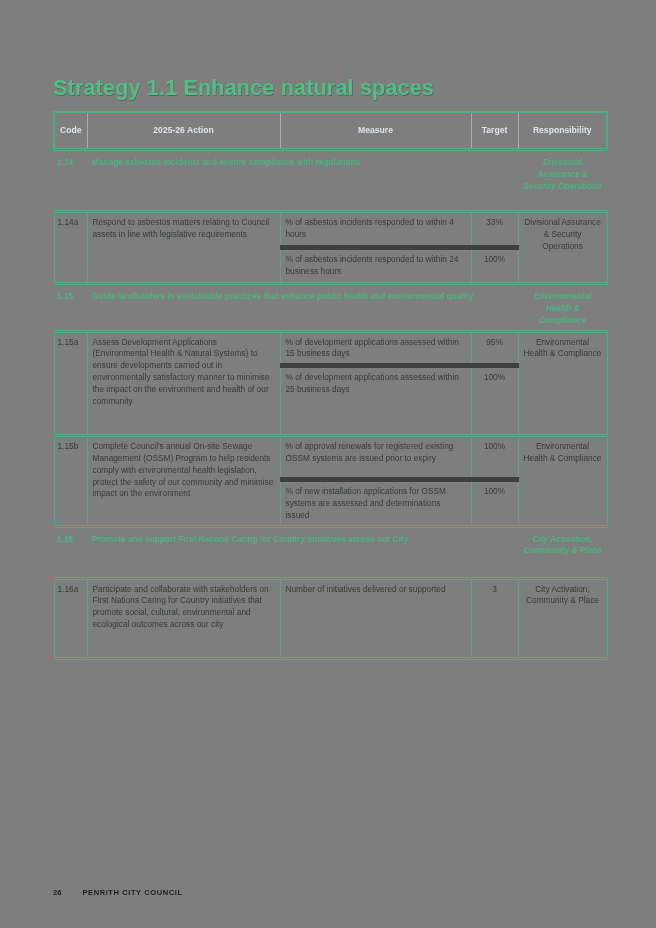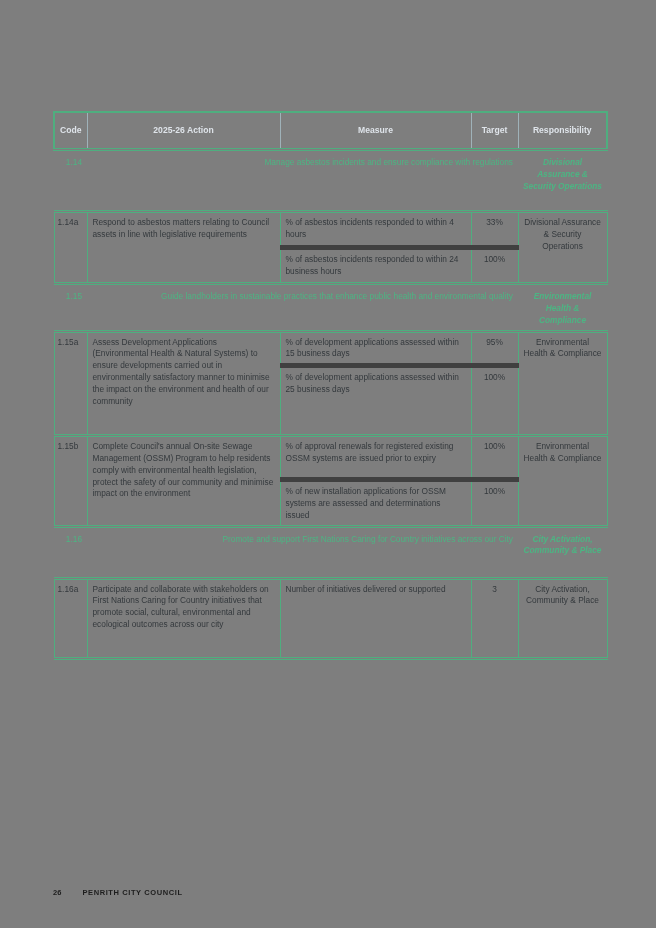--- a/index.html
+++ b/index.html
@@ -50,23 +50,22 @@
     padding-top:2px;
   }
   thead th:first-child { border-left:2px solid #4fae7f; }
   thead th:last-child { border-right:2px solid #4fae7f; }
   thead th.h-target { }
 
   tr.section td {
     border-left-style:hidden; border-right-style:hidden;
     border-top:3px double #4fae7f;
     border-bottom:3px double #4fae7f;
-    color:#4cb583; font-weight:normal;
+    color:#4cb583; font-weight:bold;
     padding-top:6px;
-    text-align:right;
   }
   tr.section td.c-resp {
     font-style:italic; text-align:center; font-weight:bold;
   }
   td.c-code { padding-left:3px; }
   tr.section td.c-code { padding-left:3px; }
   td.c-target { text-align:center; }
   td.c-resp { text-align:center; }
   tr.item td { border-bottom:3px double #4fae7f; }
   tr.item td.mid { border-bottom:5px solid #404040; }
@@ -76,21 +75,21 @@
     font-size:7.5px; font-weight:bold; color:#1d1d1d;
     letter-spacing:0.6px;
   }
   .footer .pagenum { margin-right:18px; letter-spacing:0.2px; }
 </style>
 </head>
 <body>
 
 <div class="content">
   <h1 class="page-title">
-    <br>
+    <span>Strategy 1.1 Enhance natural spaces</span><br>
   </h1>
 
   <table>
     <colgroup>
       <col class="w-code">
         <col class="w-action">
         <col class="w-measure">
         <col class="w-target">
         <col class="w-resp">
     </colgroup>

